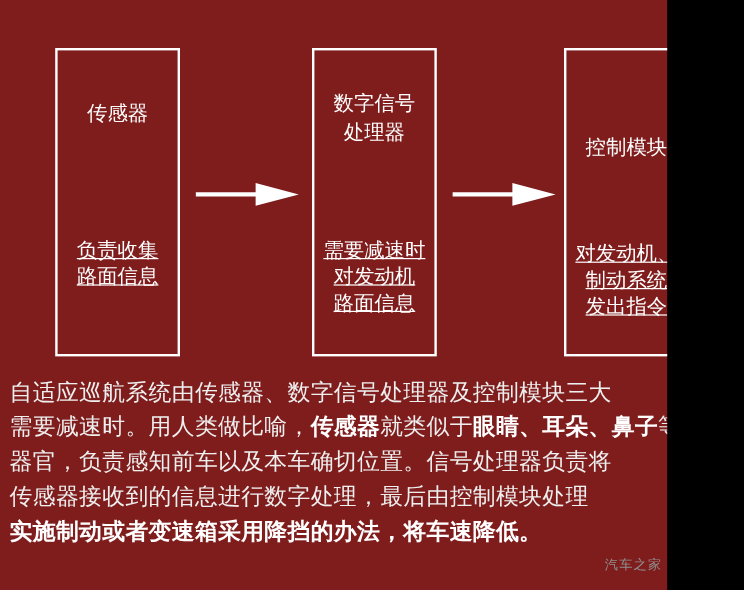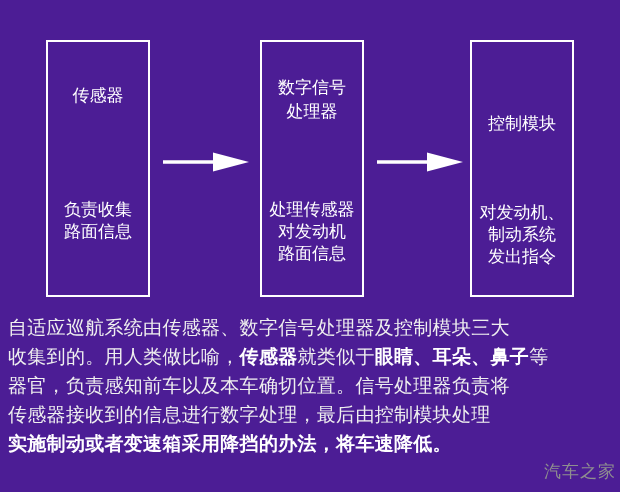--- a/index.html
+++ b/index.html
@@ -2,23 +2,23 @@
 <html><head>
 <meta charset="utf-8">
 <style>
   html, body {
     margin: 0;
     padding: 0;
     background: #000;
   }
   .stage {
     position: relative;
-    width: 620px;
+    width: 556px;
     height: 492px;
-    background: #4c1d95;
+    background: #7f1d1d;
     overflow: hidden;
     font-family: "DejaVu Sans", "Liberation Sans", sans-serif;
   }
   .flow-box {
     position: absolute;
     top: 40px;
     width: 104px;
     height: 257px;
     border: 2px solid #ffffff;
     box-sizing: border-box;
@@ -27,21 +27,21 @@
   .flow-box .box-desc {
     position: absolute;
     left: 0;
     right: 0;
     text-align: center;
     color: #ffffff;
     font-size: 17px;
     font-weight: 400;
   }
   .box-title { line-height: 24px; }
-  .box-desc  { line-height: 22px; }
+  .box-desc  { line-height: 22px; text-decoration: underline; }
   .box1 { left: 46px; }
   .box2 { left: 260px; padding-left: 44px; }
   .box3 { left: 470px; }
   .box1 .box-title { top: 41px; }
   .box2 .box-title { top: 33px; }
   .box3 .box-title { top: 37px; margin-top: 32px; }
   .box1 .box-desc { top: 156px; }
   .box2 .box-desc { top: 156px; }
   .box3 .box-desc { top: 159px; }
   .arrow {
@@ -66,21 +66,21 @@
     line-height: 29px;
     white-space: nowrap;
   }
   .para-line .seg-bold { font-weight: 700; color: #ffffff; }
   .para-line .seg-regular { font-weight: 400; }
   .watermark {
     position: absolute;
     right: 4px;
     top: 463px;
     color: #8f8f8f;
-    font-size: 17px;
+    font-size: 11px;
     line-height: 16px;
     letter-spacing: 1px;
   }
 </style>
 </head>
 <body>
 
 <div class="stage">
 
   <div class="flow-box box1">
@@ -97,21 +97,21 @@
     <line x1="0" y1="12" x2="53" y2="12" stroke="#ffffff" stroke-width="3.5"></line>
     <polygon points="50,2.5 86,12 50,21.5" fill="#ffffff"></polygon>
   </svg>
 
   <div class="flow-box box2">
     <div class="box-title">
         <div>数字信号</div>
         <div>处理器</div>
       </div>
     <div class="box-desc">
-        <div>处理传感器</div>
+        <div>需要减速时</div>
         <div>对发动机</div>
         <div>路面信息</div>
       </div>
   </div>
 
   <svg class="arrow arrow2" viewBox="0 0 86 24" xmlns="http://www.w3.org/2000/svg">
     <line x1="0" y1="12" x2="53" y2="12" stroke="#ffffff" stroke-width="3.5"></line>
     <polygon points="50,2.5 86,12 50,21.5" fill="#ffffff"></polygon>
   </svg>
 
@@ -121,21 +121,21 @@
       </div>
     <div class="box-desc">
         <div>对发动机、</div>
         <div>制动系统</div>
         <div>发出指令</div>
       </div>
   </div>
 
   <div class="paragraph">
     <div class="para-line"><span class="seg-regular">自适应巡航系统由传感器、数字信号处理器及控制模块三大</span></div>
-    <div class="para-line"><span class="seg-regular">收集到的。用人类做比喻，</span><span class="seg-bold">传感器</span><span class="seg-regular">就类似于</span><span class="seg-bold">眼睛、耳朵、鼻子</span><span class="seg-regular">等</span></div>
+    <div class="para-line"><span class="seg-regular">需要减速时。用人类做比喻，</span><span class="seg-bold">传感器</span><span class="seg-regular">就类似于</span><span class="seg-bold">眼睛、耳朵、鼻子</span><span class="seg-regular">等</span></div>
     <div class="para-line"><span class="seg-regular">器官，负责感知前车以及本车确切位置。信号处理器负责将</span></div>
     <div class="para-line"><span class="seg-regular">传感器接收到的信息进行数字处理，最后由控制模块处理</span></div>
     <div class="para-line"><span class="seg-bold">实施制动或者变速箱采用降挡的办法，将车速降低。</span></div>
   </div>
 
   <div class="watermark">汽车之家</div>
 
 </div>
 
 </body></html>

